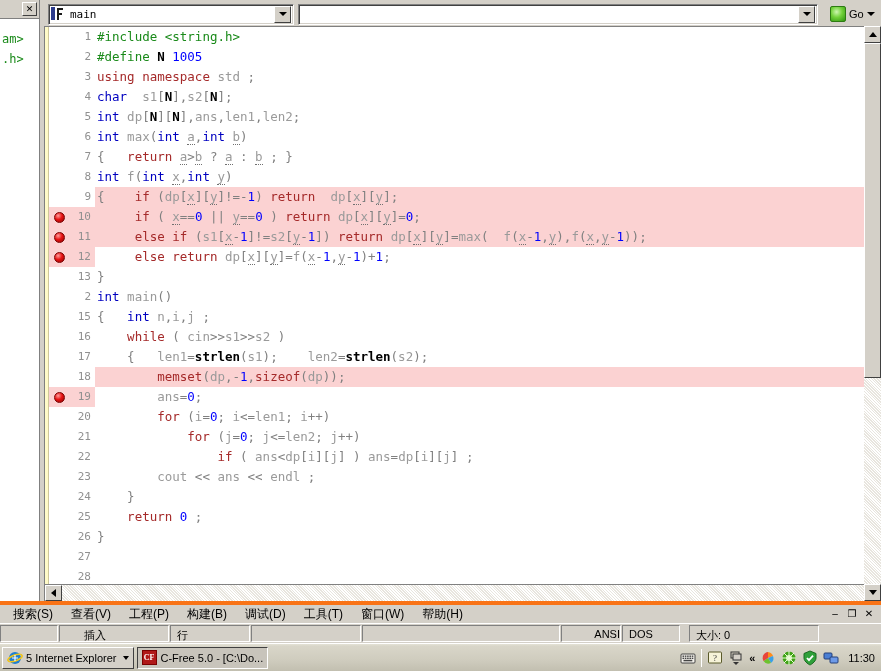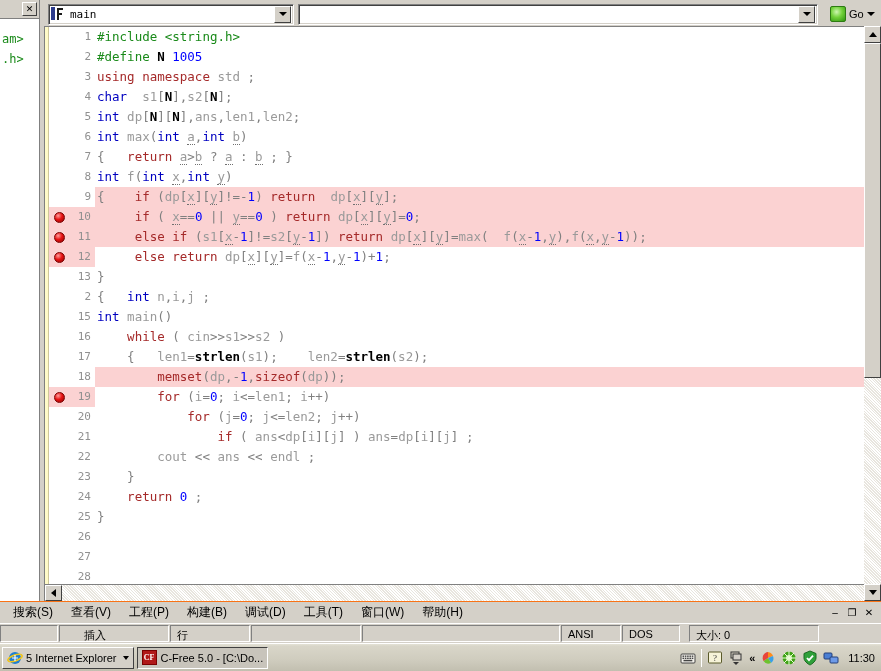--- a/index.html
+++ b/index.html
@@ -301,21 +301,21 @@
 
   
   .menubar {
     position: absolute;
     left: 0; top: 601px;
     width: 881px; height: 22px;
     background: #d4d0c8;
     display: flex;
     align-items: center;
     padding-left: 4px;
-    border-top: 1px solid #f97316;
+    border-top: 4px solid #f97316;
   }
   .menu-item {
     padding: 2px 9px;
     font-family: "Liberation Sans", sans-serif;
     font-size: 12px;
     color: #000;
     cursor: pointer;
     white-space: nowrap;
   }
   .win-btns {
@@ -556,25 +556,26 @@
           <div class="row"><span class="t-kw">char</span><span class="t-op">  </span><span class="t-id">s1</span><span class="t-op">[</span><span class="t-bold">N</span><span class="t-op">],</span><span class="t-id">s2</span><span class="t-op">[</span><span class="t-bold">N</span><span class="t-op">];</span></div>
           <div class="row"><span class="t-kw">int</span><span class="t-op"> </span><span class="t-id">dp</span><span class="t-op">[</span><span class="t-bold">N</span><span class="t-op">][</span><span class="t-bold">N</span><span class="t-op">],</span><span class="t-id">ans</span><span class="t-op">,</span><span class="t-id">len1</span><span class="t-op">,</span><span class="t-id">len2</span><span class="t-op">;</span></div>
           <div class="row"><span class="t-kw">int</span><span class="t-op"> </span><span class="t-id">max</span><span class="t-op">(</span><span class="t-kw">int</span><span class="t-op"> </span><span class="t-sq">a</span><span class="t-op">,</span><span class="t-kw">int</span><span class="t-op"> </span><span class="t-sq">b</span><span class="t-op">)</span></div>
           <div class="row"><span class="t-op">{</span><span class="t-op">   </span><span class="t-kw2">return</span><span class="t-op"> </span><span class="t-sq">a</span><span class="t-op">&gt;</span><span class="t-sq">b</span><span class="t-op"> </span><span class="t-op">?</span><span class="t-op"> </span><span class="t-sq">a</span><span class="t-op"> </span><span class="t-op">:</span><span class="t-op"> </span><span class="t-sq">b</span><span class="t-op"> </span><span class="t-op">;</span><span class="t-op"> </span><span class="t-op">}</span></div>
           <div class="row"><span class="t-kw">int</span><span class="t-op"> </span><span class="t-id">f</span><span class="t-op">(</span><span class="t-kw">int</span><span class="t-op"> </span><span class="t-sq">x</span><span class="t-op">,</span><span class="t-kw">int</span><span class="t-op"> </span><span class="t-sq">y</span><span class="t-op">)</span></div>
           <div class="row hl"><span class="t-op">{</span><span class="t-op">    </span><span class="t-kw2">if</span><span class="t-op"> </span><span class="t-op">(</span><span class="t-id">dp</span><span class="t-op">[</span><span class="t-sq">x</span><span class="t-op">][</span><span class="t-sq">y</span><span class="t-op">]!=-</span><span class="t-num">1</span><span class="t-op">)</span><span class="t-op"> </span><span class="t-kw2">return</span><span class="t-op">  </span><span class="t-id">dp</span><span class="t-op">[</span><span class="t-sq">x</span><span class="t-op">][</span><span class="t-sq">y</span><span class="t-op">];</span></div>
           <div class="row hl"><span class="t-op">     </span><span class="t-kw2">if</span><span class="t-op"> </span><span class="t-op">( </span><span class="t-sq">x</span><span class="t-op">==</span><span class="t-num">0</span><span class="t-op"> </span><span class="t-op">|| </span><span class="t-sq">y</span><span class="t-op">==</span><span class="t-num">0</span><span class="t-op"> </span><span class="t-op">)</span><span class="t-op"> </span><span class="t-kw2">return</span><span class="t-op"> </span><span class="t-id">dp</span><span class="t-op">[</span><span class="t-sq">x</span><span class="t-op">][</span><span class="t-sq">y</span><span class="t-op">]=</span><span class="t-num">0</span><span class="t-op">;</span></div>
           <div class="row hl"><span class="t-op">     </span><span class="t-kw2">else</span><span class="t-op"> </span><span class="t-kw2">if</span><span class="t-op"> </span><span class="t-op">(</span><span class="t-id">s1</span><span class="t-op">[</span><span class="t-sq">x</span><span class="t-op">-</span><span class="t-num">1</span><span class="t-op">]!=</span><span class="t-id">s2</span><span class="t-op">[</span><span class="t-sq">y</span><span class="t-op">-</span><span class="t-num">1</span><span class="t-op">])</span><span class="t-op"> </span><span class="t-kw2">return</span><span class="t-op"> </span><span class="t-id">dp</span><span class="t-op">[</span><span class="t-sq">x</span><span class="t-op">][</span><span class="t-sq">y</span><span class="t-op">]=</span><span class="t-id">max</span><span class="t-op">( </span><span class="t-op"> </span><span class="t-id">f</span><span class="t-op">(</span><span class="t-sq">x</span><span class="t-op">-</span><span class="t-num">1</span><span class="t-op">,</span><span class="t-sq">y</span><span class="t-op">),</span><span class="t-id">f</span><span class="t-op">(</span><span class="t-sq">x</span><span class="t-op">,</span><span class="t-sq">y</span><span class="t-op">-</span><span class="t-num">1</span><span class="t-op">));</span></div>
           <div class="row"><span class="t-op">     </span><span class="t-kw2">else</span><span class="t-op"> </span><span class="t-kw2">return</span><span class="t-op"> </span><span class="t-id">dp</span><span class="t-op">[</span><span class="t-sq">x</span><span class="t-op">][</span><span class="t-sq">y</span><span class="t-op">]=</span><span class="t-id">f</span><span class="t-op">(</span><span class="t-sq">x</span><span class="t-op">-</span><span class="t-num">1</span><span class="t-op">,</span><span class="t-sq">y</span><span class="t-op">-</span><span class="t-num">1</span><span class="t-op">)+</span><span class="t-num">1</span><span class="t-op">;</span></div>
           <div class="row"><span class="t-op">}</span></div>
+          <div class="row"><span class="t-kw">int</span><span class="t-op"> </span><span class="t-id">main</span><span class="t-op">()</span></div>
           <div class="row"><span class="t-op">{</span><span class="t-op">   </span><span class="t-kw">int</span><span class="t-op"> </span><span class="t-id">n</span><span class="t-op">,</span><span class="t-id">i</span><span class="t-op">,</span><span class="t-id">j</span><span class="t-op"> </span><span class="t-op">;</span></div>
-          <div class="row"><span class="t-kw">int</span><span class="t-op"> </span><span class="t-id">main</span><span class="t-op">()</span></div>
           <div class="row"><span class="t-op">    </span><span class="t-kw2">while</span><span class="t-op"> </span><span class="t-op">( </span><span class="t-id">cin</span><span class="t-op">&gt;&gt;</span><span class="t-id">s1</span><span class="t-op">&gt;&gt;</span><span class="t-id">s2</span><span class="t-op"> </span><span class="t-op">)</span></div>
           <div class="row"><span class="t-op">    </span><span class="t-op">{</span><span class="t-op">   </span><span class="t-id">len1</span><span class="t-op">=</span><span class="t-bold">strlen</span><span class="t-op">(</span><span class="t-id">s1</span><span class="t-op">);</span><span class="t-op">    </span><span class="t-id">len2</span><span class="t-op">=</span><span class="t-bold">strlen</span><span class="t-op">(</span><span class="t-id">s2</span><span class="t-op">);</span></div>
           <div class="row hl"><span class="t-op">        </span><span class="t-kw2">memset</span><span class="t-op">(</span><span class="t-id">dp</span><span class="t-op">,-</span><span class="t-num">1</span><span class="t-op">,</span><span class="t-kw2">sizeof</span><span class="t-op">(</span><span class="t-id">dp</span><span class="t-op">));</span></div>
+          <div class="row"><span class="t-op">        </span><span class="t-id">ans</span><span class="t-op">=</span><span class="t-num">0</span><span class="t-op">;</span></div>
           <div class="row"><span class="t-op">        </span><span class="t-kw2">for</span><span class="t-op"> </span><span class="t-op">(</span><span class="t-id">i</span><span class="t-op">=</span><span class="t-num">0</span><span class="t-op">; </span><span class="t-id">i</span><span class="t-op">&lt;=</span><span class="t-id">len1</span><span class="t-op">; </span><span class="t-id">i</span><span class="t-op">++)</span></div>
           <div class="row"><span class="t-op">            </span><span class="t-kw2">for</span><span class="t-op"> </span><span class="t-op">(</span><span class="t-id">j</span><span class="t-op">=</span><span class="t-num">0</span><span class="t-op">; </span><span class="t-id">j</span><span class="t-op">&lt;=</span><span class="t-id">len2</span><span class="t-op">; </span><span class="t-id">j</span><span class="t-op">++)</span></div>
           <div class="row"><span class="t-op">                </span><span class="t-kw2">if</span><span class="t-op"> </span><span class="t-op">( </span><span class="t-id">ans</span><span class="t-op">&lt;</span><span class="t-id">dp</span><span class="t-op">[</span><span class="t-id">i</span><span class="t-op">][</span><span class="t-id">j</span><span class="t-op">] )</span><span class="t-op"> </span><span class="t-id">ans</span><span class="t-op">=</span><span class="t-id">dp</span><span class="t-op">[</span><span class="t-id">i</span><span class="t-op">][</span><span class="t-id">j</span><span class="t-op">]</span><span class="t-op"> </span><span class="t-op">;</span></div>
           <div class="row"><span class="t-op">        </span><span class="t-id">cout</span><span class="t-op"> </span><span class="t-op">&lt;&lt;</span><span class="t-op"> </span><span class="t-id">ans</span><span class="t-op"> </span><span class="t-op">&lt;&lt;</span><span class="t-op"> </span><span class="t-id">endl</span><span class="t-op"> </span><span class="t-op">;</span></div>
           <div class="row"><span class="t-op">    </span><span class="t-op">}</span></div>
           <div class="row"><span class="t-op">    </span><span class="t-kw2">return</span><span class="t-op"> </span><span class="t-num">0</span><span class="t-op"> </span><span class="t-op">;</span></div>
           <div class="row"><span class="t-op">}</span></div>
         </div>
     </div>
 
@@ -616,21 +617,21 @@
       <span class="win-btn">✕</span>
     </div>
   </div>
 
   <div class="statusbar" id="statusbar">
       <div class="st-cell" style="width: 58px;"></div>
       <div class="st-cell" style="width: 110px; padding-left: 24px;">插入</div>
       <div class="st-cell" style="width: 80px;">行</div>
       <div class="st-cell" style="width: 110px;"></div>
       <div class="st-cell" style="width: 198px;"></div>
-      <div class="st-cell" style="width: 60px;">ANSI</div>
+      <div class="st-cell" style="width: 60px; text-align: right;">ANSI</div>
       <div class="st-cell" style="width: 58px;">DOS</div>
       <div class="st-cell" style="width: 130px; margin-left: 8px;">大小: 0</div>
     </div>
 
   <div class="taskbar">
 
     <div class="tb-btn">
       <span class="ie-icon">
         <svg viewBox="0 0 16 16" xmlns="http://www.w3.org/2000/svg">
           <circle cx="8" cy="8" r="6" fill="#1e7fd4"></circle>

